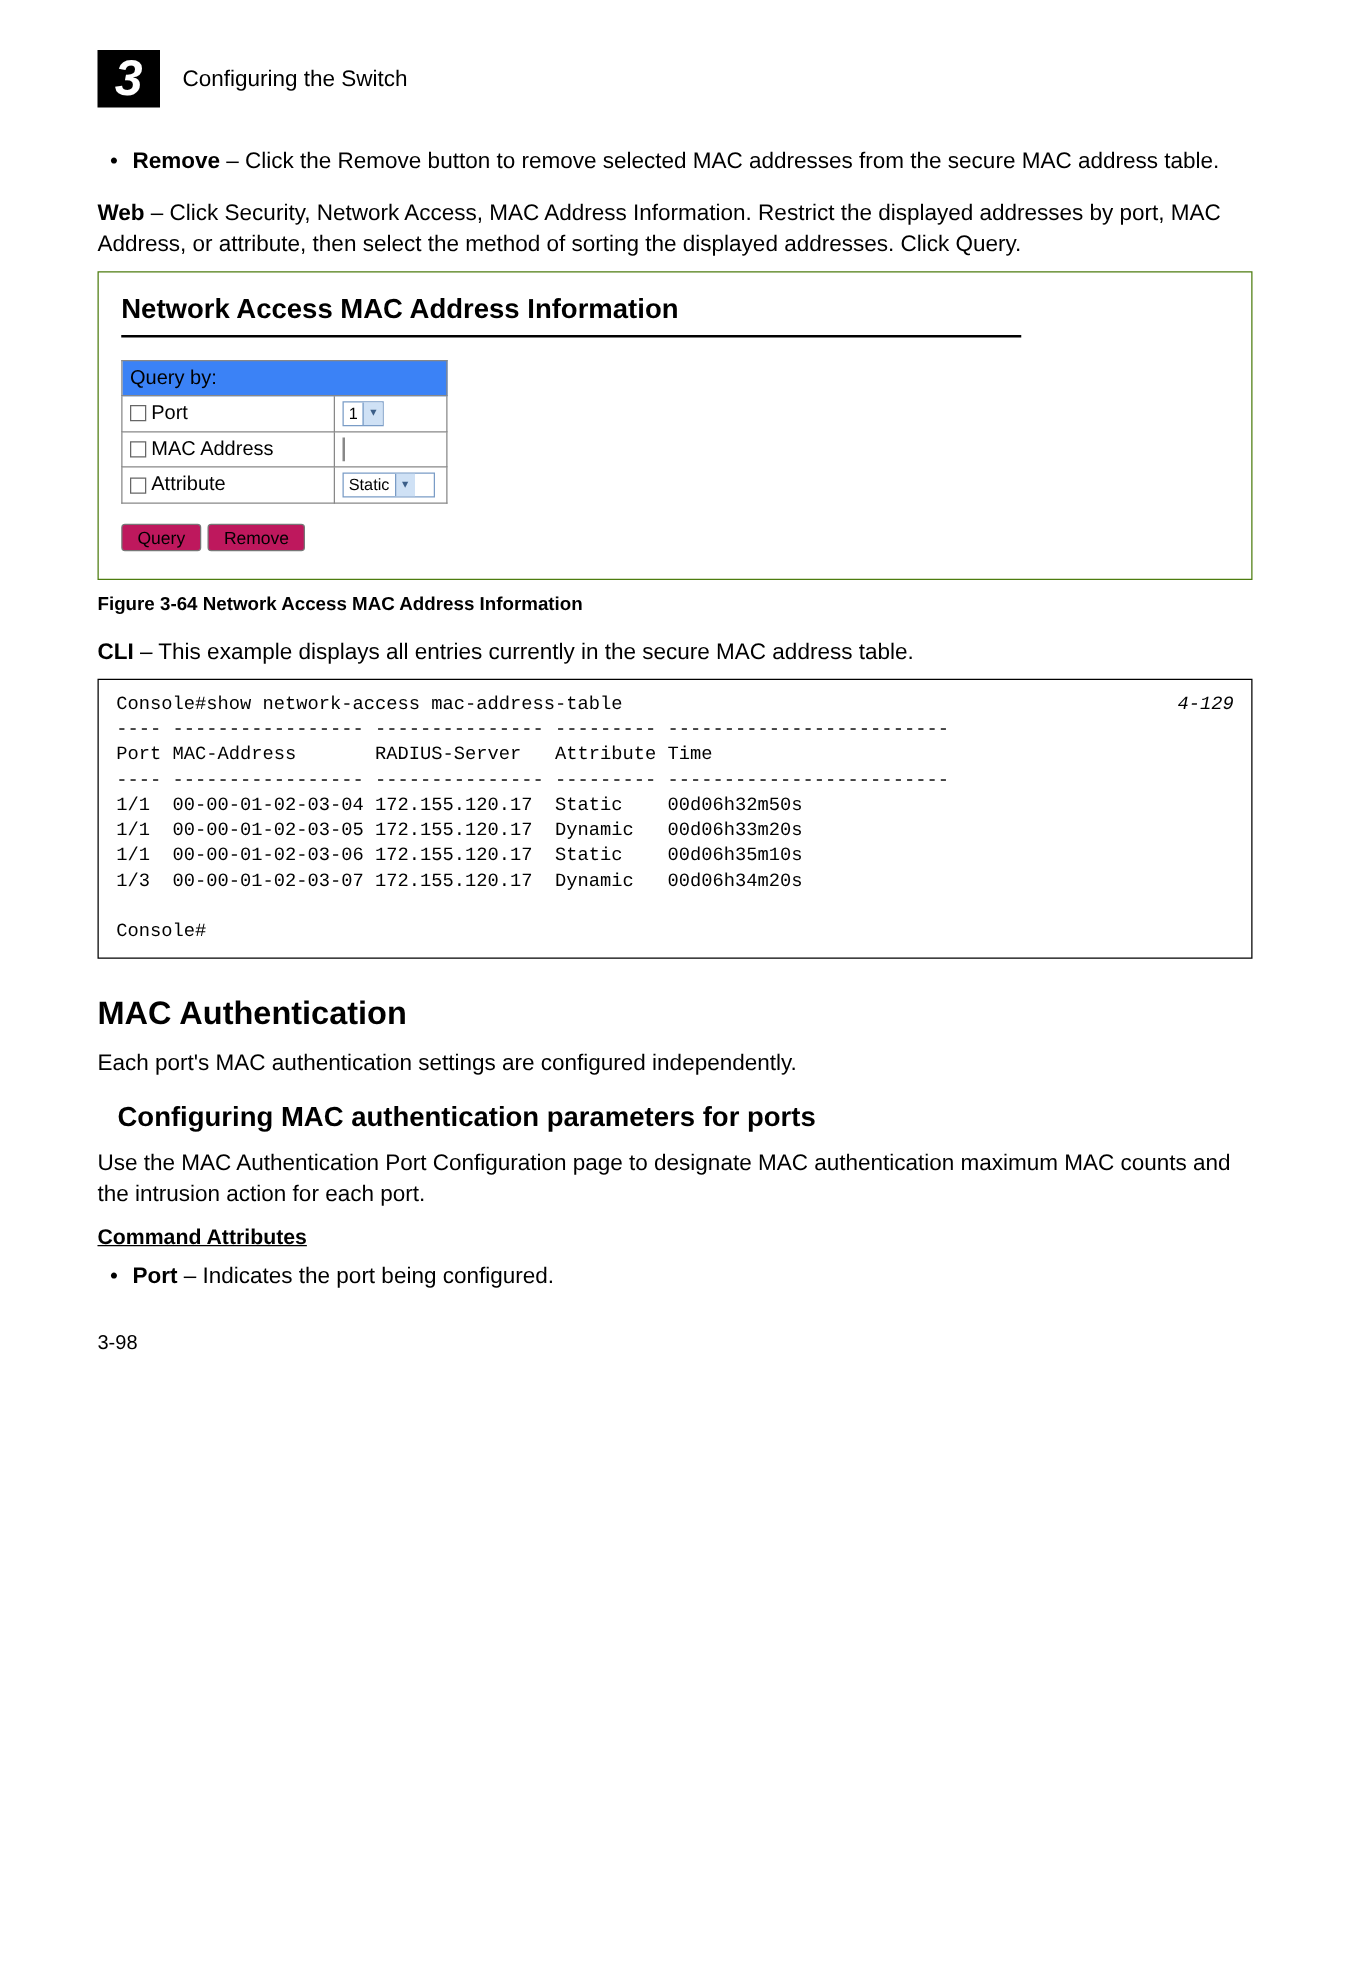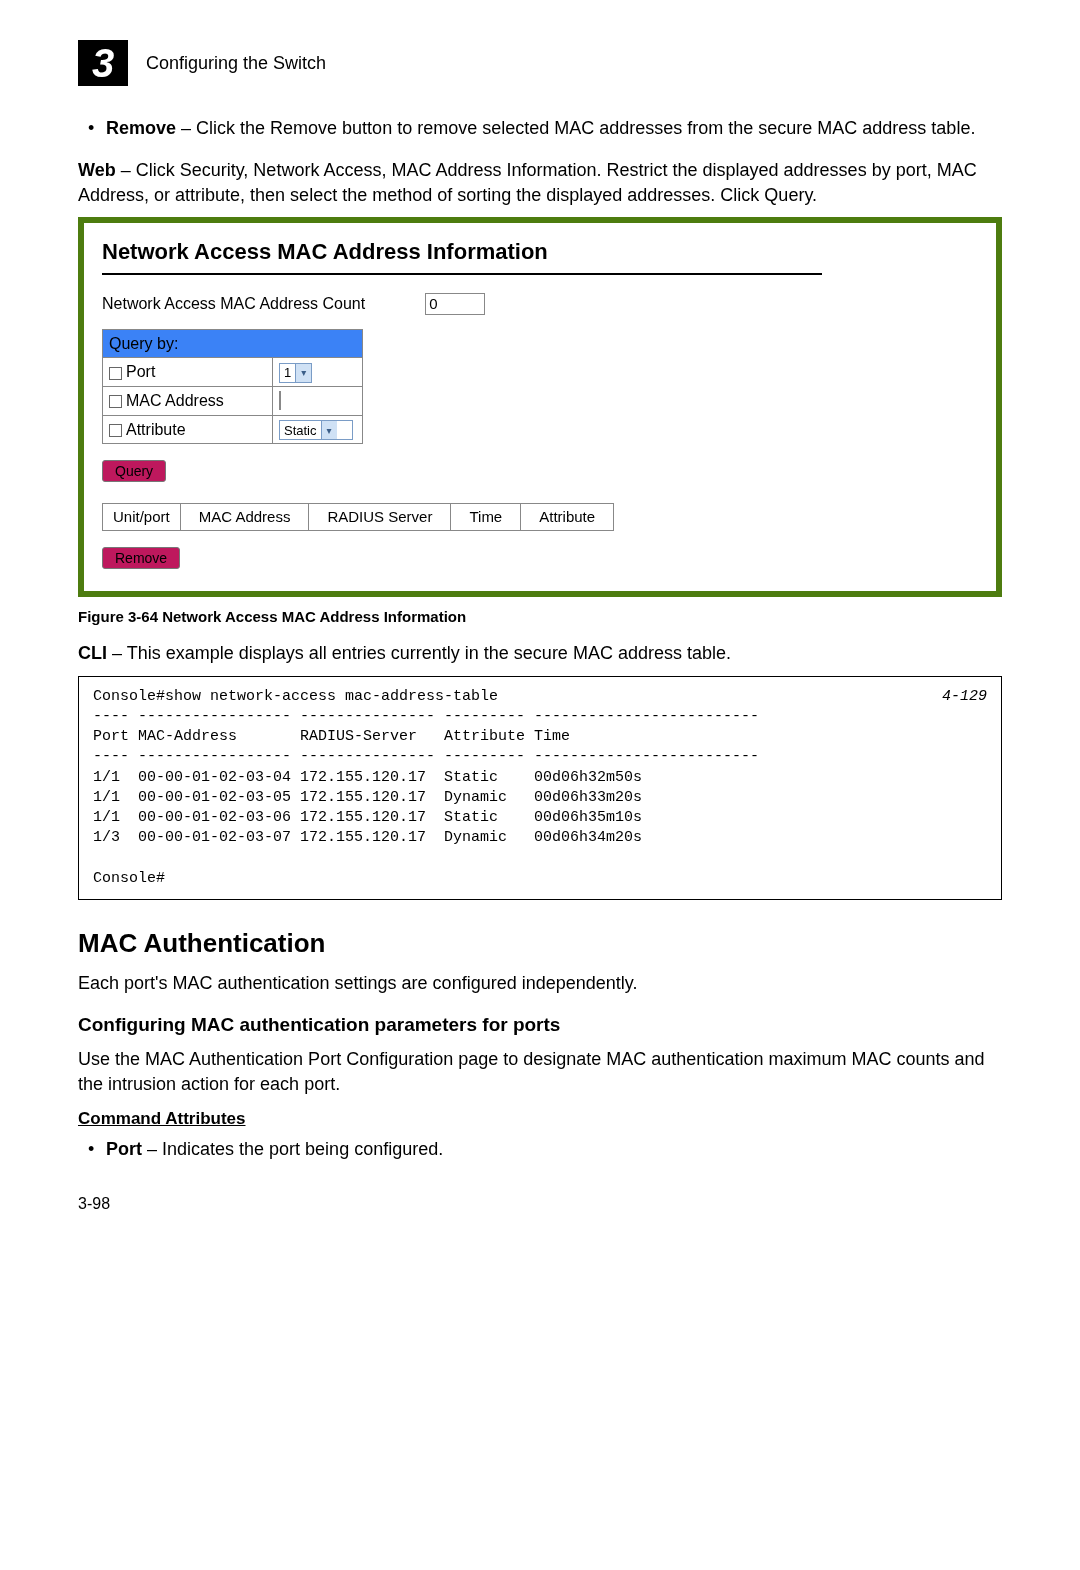--- a/index.html
+++ b/index.html
@@ -47,21 +47,21 @@
   ul.bullets li::before {
     content: "•";
     position: absolute;
     left: -18px;
     top: 0;
     font-size: 18px;
   }
   .term { font-weight: bold; }
   p.para { margin-bottom: 10px; }
   .figure-box {
-    border: 6px solid #4d7c0f;
+    border: 1px solid #4d7c0f;
     padding: 14px 18px 22px 18px;
     margin-top: 10px;
     margin-bottom: 8px;
   }
   .fig-title {
     font-family: Arial, Helvetica, sans-serif;
     font-weight: bold;
     font-size: 22px;
     margin-bottom: 6px;
   }
@@ -176,23 +176,23 @@
     right: 14px;
     top: 10px;
     font-style: italic;
   }
   h2.sec-title {
     font-size: 26px;
     font-weight: bold;
     margin-bottom: 10px;
   }
   h3.sub-title {
-    font-size: 19px;
-    font-weight: bold;
-    margin: 16px 0 10px 0;
+    font-size: 22px;
+    font-weight: bold;
+    margin: 16px 0 10px 16px;
   }
   h4.attr-title {
     font-size: 17px;
     font-weight: bold;
     margin: 12px 0 6px 0;
     text-decoration: underline;
   }
   .page-num {
     margin-top: 32px;
     font-size: 16px;
@@ -211,24 +211,20 @@
 </ul>
 
 <p class="para">
   <span class="term">Web</span><span> – Click Security, Network Access, MAC Address Information. Restrict the displayed addresses by port, MAC Address, or attribute, then select the method of sorting the displayed addresses. Click Query.</span>
 </p>
 
 <div class="figure-box">
   <div class="fig-title">Network Access MAC Address Information</div>
   <hr class="fig-divider">
 
-  <div class="count-row">
-    <span>Network Access MAC Address Count</span>
-    <input type="text" value="0" style="">
-  </div>
 
   <table class="query-table">
     <tbody>
         <tr>
           <td colspan="2" class="head-cell">Query by:</td>
         </tr>
     <tr>
       <td style="width:170px;">
         <span class="checkbox"></span><span>Port</span>
       </td>
@@ -256,31 +252,20 @@
           <span class="sel-text">Static</span>
           <span class="sel-btn">▾</span>
         </span>
       </td>
     </tr>
   </tbody>
     </table>
 
   <button class="btn">Query</button>
 
-  <table class="result-table">
-    <tbody>
-        <tr>
-      <td>Unit/port</td>
-      <td>MAC Address</td>
-      <td>RADIUS Server</td>
-      <td>Time</td>
-      <td>Attribute</td>
-    </tr>
-  </tbody>
-    </table>
 
   <button class="btn">Remove</button>
 </div>
 
 <div class="fig-caption">Figure 3-64  Network Access MAC Address Information</div>
 
 <p class="para cli-desc">
   <span class="term">CLI</span><span> – This example displays all entries currently in the secure MAC address table.</span>
 </p>
 

